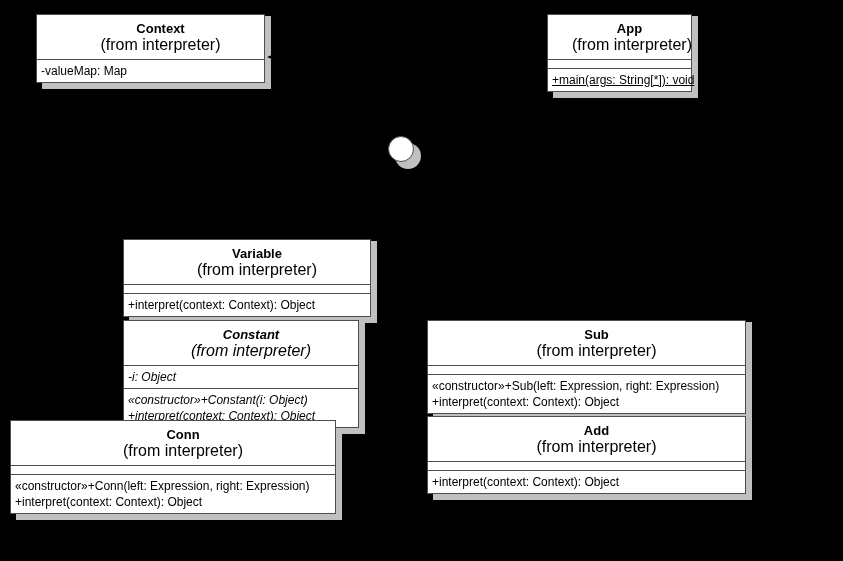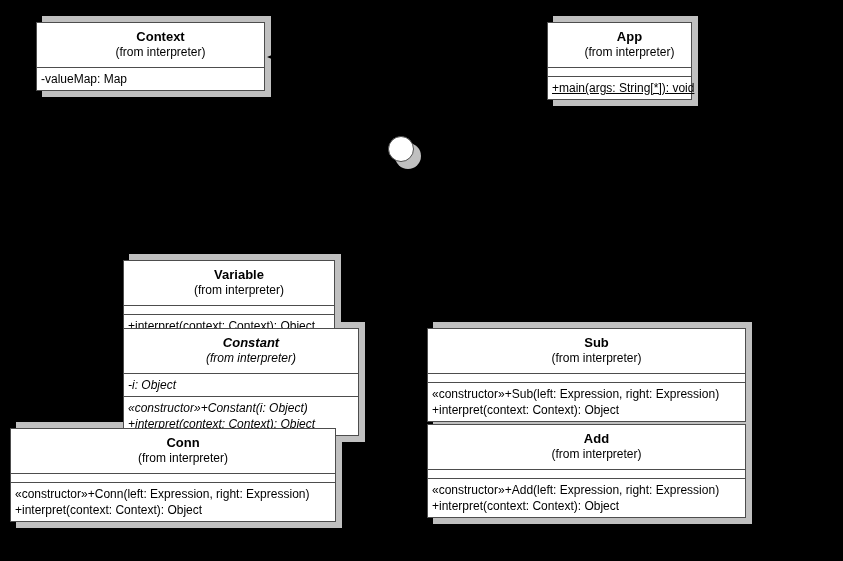--- a/index.html
+++ b/index.html
@@ -34,35 +34,35 @@
     z-index: 1;
   }
 
   .compartment {
     position: relative;
     background: #ffffff;
     border: 1px solid #4d4d4d;
     box-sizing: border-box;
     margin-top: -1px;
   }
-  .compartment:first-child { margin-top: 12px; padding-left: 24px; }
+  .compartment:first-child { margin-top: 4px; padding-left: 24px; }
 
   .comp-head {
     text-align: center;
     padding: 6px 4px 7px 4px;
   }
   .cls-name {
     font-size: 13px;
     font-weight: bold;
     color: #000000;
     line-height: 16px;
     white-space: nowrap;
   }
   .cls-pkg {
-    font-size: 12px;
+    font-size: 16px;
     color: #000000;
     line-height: 15px;
     white-space: nowrap;
   }
 
   .comp-attrs, .comp-ops {
     padding: 3px 4px 3px 4px;
   }
   .comp-empty {
     height: 10px;
@@ -139,21 +139,21 @@
         <div class="cls-name">App</div>
         <div class="cls-pkg">(from interpreter)</div>
       </div>
       <div class="compartment comp-attrs comp-empty"></div>
       <div class="compartment comp-ops">
         <div class="member static">+main(args: String[*]): void</div>
       </div>
     </div>
   </div>
 
-  <div class="uml-class" style="left:123px; top:248px; width:212px;border-radius:13px;">
+  <div class="uml-class" style="left:123px; top:235px; width:248px;border-radius:13px;">
     <div class="uml-shadow"></div>
     <div class="uml-body">
       <div class="compartment comp-head">
         <div class="cls-name">Variable</div>
         <div class="cls-pkg">(from interpreter)</div>
       </div>
       <div class="compartment comp-attrs comp-empty"></div>
       <div class="compartment comp-ops">
         <div class="member">+interpret(context: Context): Object</div>
       </div>
@@ -209,21 +209,20 @@
 
   <div class="uml-class" style="left:427px; top:412px; width:319px;">
     <div class="uml-shadow"></div>
     <div class="uml-body">
       <div class="compartment comp-head">
         <div class="cls-name">Add</div>
         <div class="cls-pkg">(from interpreter)</div>
       </div>
       <div class="compartment comp-attrs comp-empty"></div>
       <div class="compartment comp-ops">
-        <div class="member">«constructor»+Add(left: Expression, right: Expression)</div>
         <div class="member">+interpret(context: Context): Object</div>
       </div>
     </div>
   </div>
 
   <div class="circle-node" style="left:388px; top:136px; width:34px; height:34px;">
     <div class="circle-shadow"></div>
     <div class="circle-main"></div>
   </div>
 

